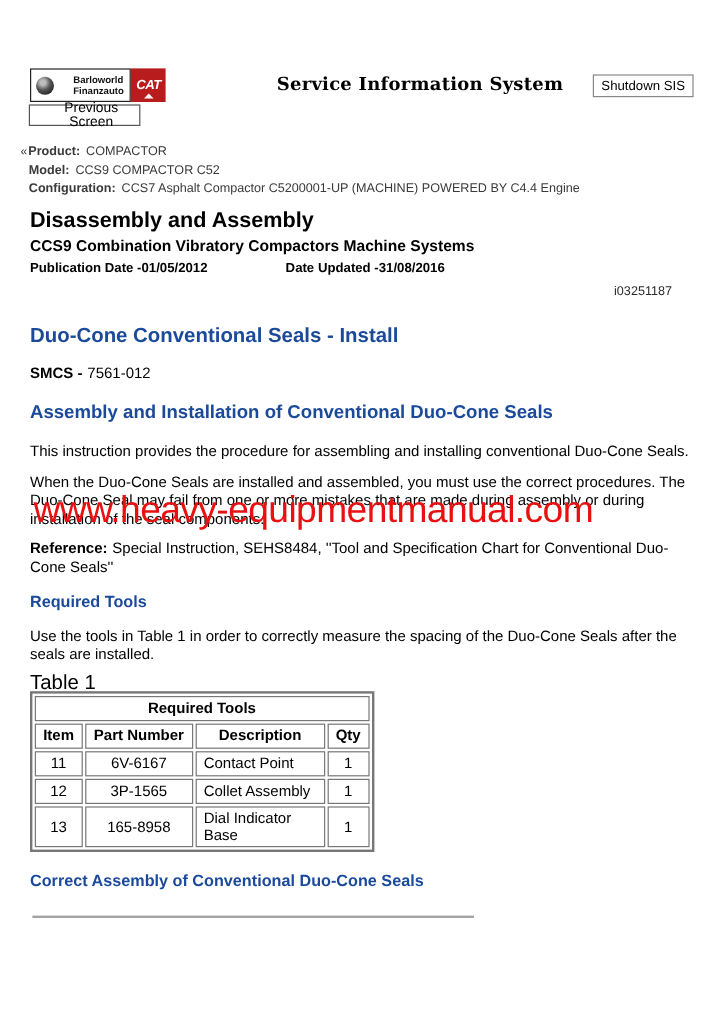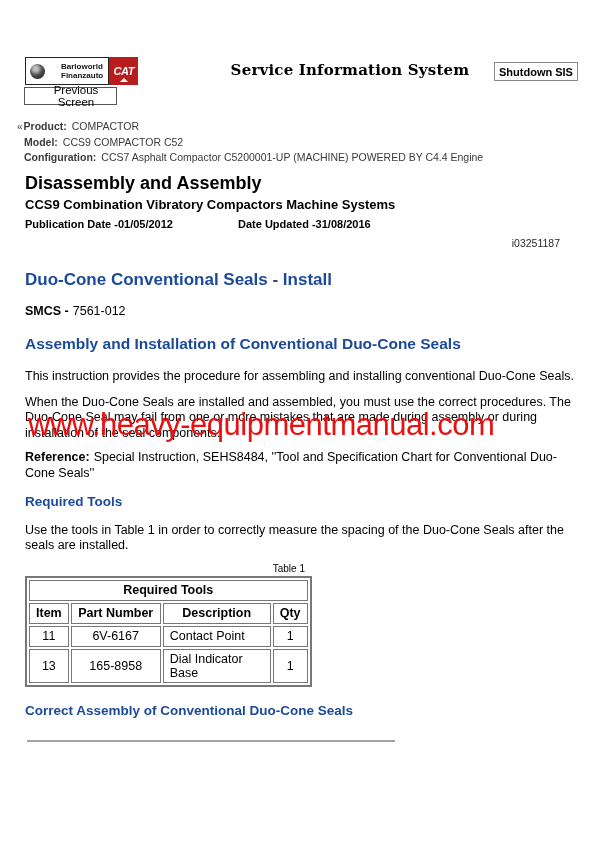--- a/index.html
+++ b/index.html
@@ -18,21 +18,21 @@
   .cat-box { width:29px; background:#b91c1c; color:#fff; display:flex; align-items:center;
     justify-content:center; font-weight:bold; font-size:11px; font-style:italic;
     letter-spacing:-0.5px; position:relative; }
   .cat-box::after { content:""; position:absolute; left:50%; bottom:3px;
     transform:translateX(-50%); width:0; height:0; border-left:4px solid transparent;
     border-right:4px solid transparent; border-bottom:4px solid #fff; }
   .sis-title { position:absolute; top:61px; left:200px; width:300px; text-align:center;
     font-family:"DejaVu Serif", serif; font-weight:bold; font-size:15px; letter-spacing:0.2px; }
   .shutdown-btn { position:absolute; top:62px; left:494px; width:84px; height:19px;
     border:1px solid #888; background:#fff; font-size:11px; display:flex;
-    align-items:center; justify-content:center; cursor:pointer;font-weight:bold; }
+    align-items:center; justify-content:center; cursor:pointer; }
   .prev-btn { position:absolute; top:87px; left:24px; width:93px; height:18px;
     border:1px solid #555; background:#fff; font-size:11.5px; display:flex;
     align-items:center; justify-content:center; cursor:pointer;padding-left:11px; }
 
   
   .product-info { position:absolute; top:120px; left:17px; font-size:10.5px; color:#3a3a3a; }
   .product-row { margin-bottom:3.5px; white-space:nowrap; }
   .pi-label { font-weight:bold; margin-right:5px; }
   .collapse-glyph { margin-right:1px; font-size:10px; cursor:pointer; }
 
@@ -50,21 +50,21 @@
   .h1 { color:var(--blue); font-size:17px; line-height:20px; font-weight:bold; margin-top:8px; }
   .smcs { font-size:12.5px; line-height:15px; margin-top:14px; }
   .smcs .lbl { font-weight:bold; margin-right:4px; }
   .h2 { color:var(--blue); font-size:15.5px; line-height:18px; font-weight:bold; margin-top:16px; }
   .para { font-size:12.5px; line-height:15.5px; margin-top:16px; }
   .para-tight { margin-top:10px; }
   .para-ref { margin-top:9px; }
   .ref-label { font-weight:bold; margin-right:4px; }
   .h3 { color:var(--blue); font-size:13.5px; line-height:15.5px; font-weight:bold; margin-top:13px; }
   .para-tools { margin-top:13px; }
-  .tbl-caption { width:280px; text-align:right; font-size:10px; line-height:14px; margin-top:8px; }
+  .tbl-caption { width:280px; text-align:left; font-size:17px; line-height:14px; margin-top:8px; }
   table.tools { border-collapse:separate; border-spacing:2px; border:2px solid #777;
     background:#fff; margin-top:0; }
   table.tools th, table.tools td { border:1px solid #777; font-size:12.5px;
     padding:2px 6px; height:21px; vertical-align:middle; }
   table.tools th { font-weight:bold; text-align:center; }
   td.c { text-align:center; }
   .w-item{width:38px} .w-part{width:90px} .w-desc{width:108px} .w-qty{width:30px}
   .h3-last { margin-top:16px; }
   .divider { margin-top:22px; margin-left:2px; width:368px; height:2px; background:#a3a3a3; }
 
@@ -147,20 +147,26 @@
       <th class="w-desc">Description</th>
       <th class="w-qty">Qty</th>
     </tr>
     <tr>
       <td class="c">11</td>
       <td class="c">6V-6167</td>
       <td>Contact Point</td>
       <td class="c">1</td>
     </tr>
     <tr>
+      <td class="c">12</td>
+      <td class="c">3P-1565</td>
+      <td>Collet Assembly</td>
+      <td class="c">1</td>
+    </tr>
+    <tr>
       <td class="c">13</td>
       <td class="c">165-8958</td>
       <td>Dial Indicator Base</td>
       <td class="c">1</td>
     </tr>
   </tbody>
     </table>
 
   <div class="h3 h3-last">Correct Assembly of Conventional Duo-Cone Seals</div>
 

